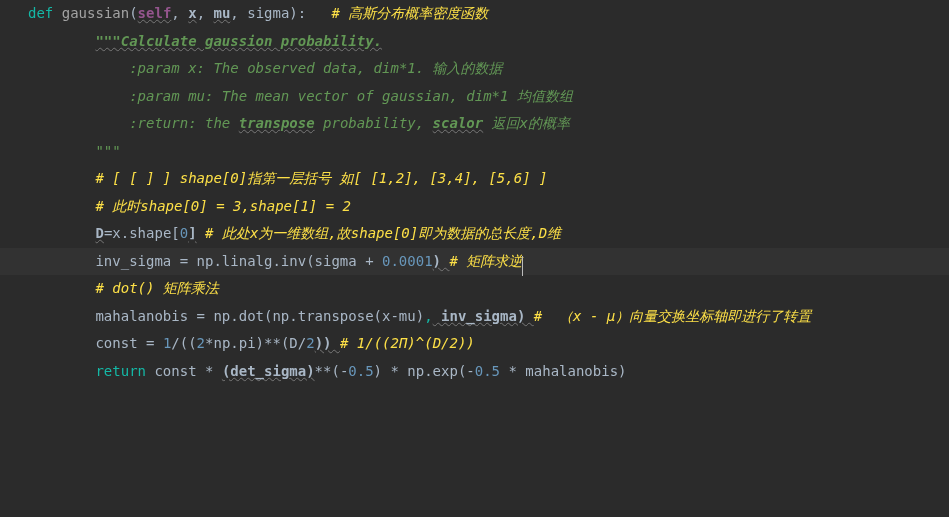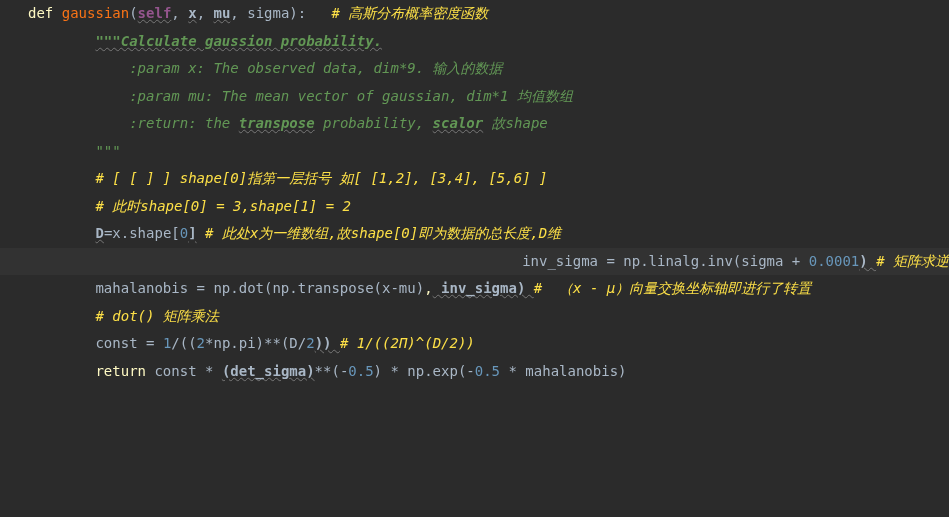--- a/index.html
+++ b/index.html
@@ -1,59 +1,59 @@
 <!DOCTYPE html>
 <html><head>
 <meta charset="utf-8">
 <style>
   html,body{margin:0;padding:0;background:#2b2b2b;color:#a9b7c6;font-family:Menlo,Consolas,"DejaVu Sans Mono",monospace;font-size:14px;line-height:27.5px;width:949px;}
   #editor{padding:0 0 15px 0;}
   .ln{white-space:pre;display:block;padding-left:28px;}
-  .ln.hl{background:#323232;position:relative;text-align:right;}
+  .ln.hl{background:#323232;position:relative;}
   .caret{position:absolute;width:1px;background:#bbb;left:0;}
-  .kw{color:#fef9c3;}
-  .fn-def{color:#f97316;margin-top:40px;}
+  .kw{color:#14b8a6;}
+  .fn-def{color:#a3a3a3;margin-top:40px;}
   .self{color:#94558d;}
   .param{color:#a9b7c6;}
   .comment{color:#fde047;font-style:italic;}
   .docstring{color:#629755;font-style:italic;}
   .wavy-grey{text-decoration:underline;text-decoration-style:wavy;text-decoration-color:#777;text-decoration-thickness:1px;font-weight:bold;}
   .num{color:#6897bb;}
 </style>
 </head>
 <body>
 
 <div id="editor">
 
 <span class="ln"><span class="kw">def</span> <span class="fn-def">gaussian</span><span>(</span><span class="self wavy-grey">self</span><span>, </span><span class="param wavy-grey">x</span><span>, </span><span class="param wavy-grey">mu</span><span>, </span><span class="param">sigma</span><span>):</span><span>   </span><span class="comment"># 高斯分布概率密度函数</span></span>
 
 <span class="ln"><span>        </span><span class="docstring wavy-grey">"""Calculate gaussion probability.</span></span>
 
 <span class="ln"><span></span></span>
 
-<span class="ln"><span class="docstring">            </span><span class="docstring">:param x: The observed data, dim*9. 输入的数据</span></span>
+<span class="ln"><span class="docstring">            </span><span class="docstring">:param x: The observed data, dim*1. 输入的数据</span></span>
 
 <span class="ln"><span class="docstring">            </span><span class="docstring">:param mu: The mean vector of gaussian, dim*1 均值数组</span></span>
 
 
-<span class="ln"><span class="docstring">            </span><span class="docstring">:return: the </span><span class="docstring wavy-grey">transpose</span><span class="docstring"> probability, </span><span class="docstring wavy-grey">scalor</span><span class="docstring"> 故shape</span></span>
+<span class="ln"><span class="docstring">            </span><span class="docstring">:return: the </span><span class="docstring wavy-grey">transpose</span><span class="docstring"> probability, </span><span class="docstring wavy-grey">scalor</span><span class="docstring"> 返回x的概率</span></span>
 
 <span class="ln"><span>        </span><span class="docstring">"""</span></span>
 
 <span class="ln"><span>        </span><span class="comment"># [ [ ] ] shape[0]指第一层括号 如[ [1,2], [3,4], [5,6] ]</span></span>
 
 <span class="ln"><span>        </span><span class="comment"># 此时shape[0] = 3,shape[1] = 2</span></span>
 
 <span class="ln"><span>        </span><span class="wavy-grey">D</span><span>=</span><span>x.shape[</span><span class="num">0</span><span class="wavy-grey">]</span><span> </span><span class="comment"># 此处x为一维数组,故shape[0]即为数据的总长度,D维</span></span>
 
 
 <span class="ln hl"><span>        </span><span>inv_sigma = np.linalg.inv(sigma + </span><span class="num">0.0001</span><span class="wavy-grey">) </span><span class="comment" id="c13" style="position:relative;"># 矩阵求逆<span class="caret" style="height: 20px; top: 3px; left: 73px;"></span></span></span>
 
+<span class="ln"><span>        </span><span class="comment"># dot() 矩阵乘法</span></span>
+
 <span class="ln"><span>        </span><span>mahalanobis = np.dot(np.transpose(x-mu)</span><span class="kw">,</span><span class="wavy-grey"> inv_sigma) </span><span class="comment">#  （x - μ）向量交换坐标轴即进行了转置</span></span>
-
-<span class="ln"><span>        </span><span class="comment"># dot() 矩阵乘法</span></span>
 
 
 <span class="ln"><span>        </span><span>const = </span><span class="num">1</span><span>/((</span><span class="num">2</span><span>*np.pi)**(D/</span><span class="num">2</span><span class="wavy-grey">)) </span><span class="comment"># 1/((2Π)^(D/2))</span></span>
 
 <span class="ln"><span>        </span><span class="kw">return</span><span> const * </span><span class="wavy-grey">(det_sigma)</span><span>**(-</span><span class="num">0.5</span><span>) * np.exp(-</span><span class="num">0.5</span><span> * mahalanobis)</span></span>
 
 </div>
 
 </body></html>

